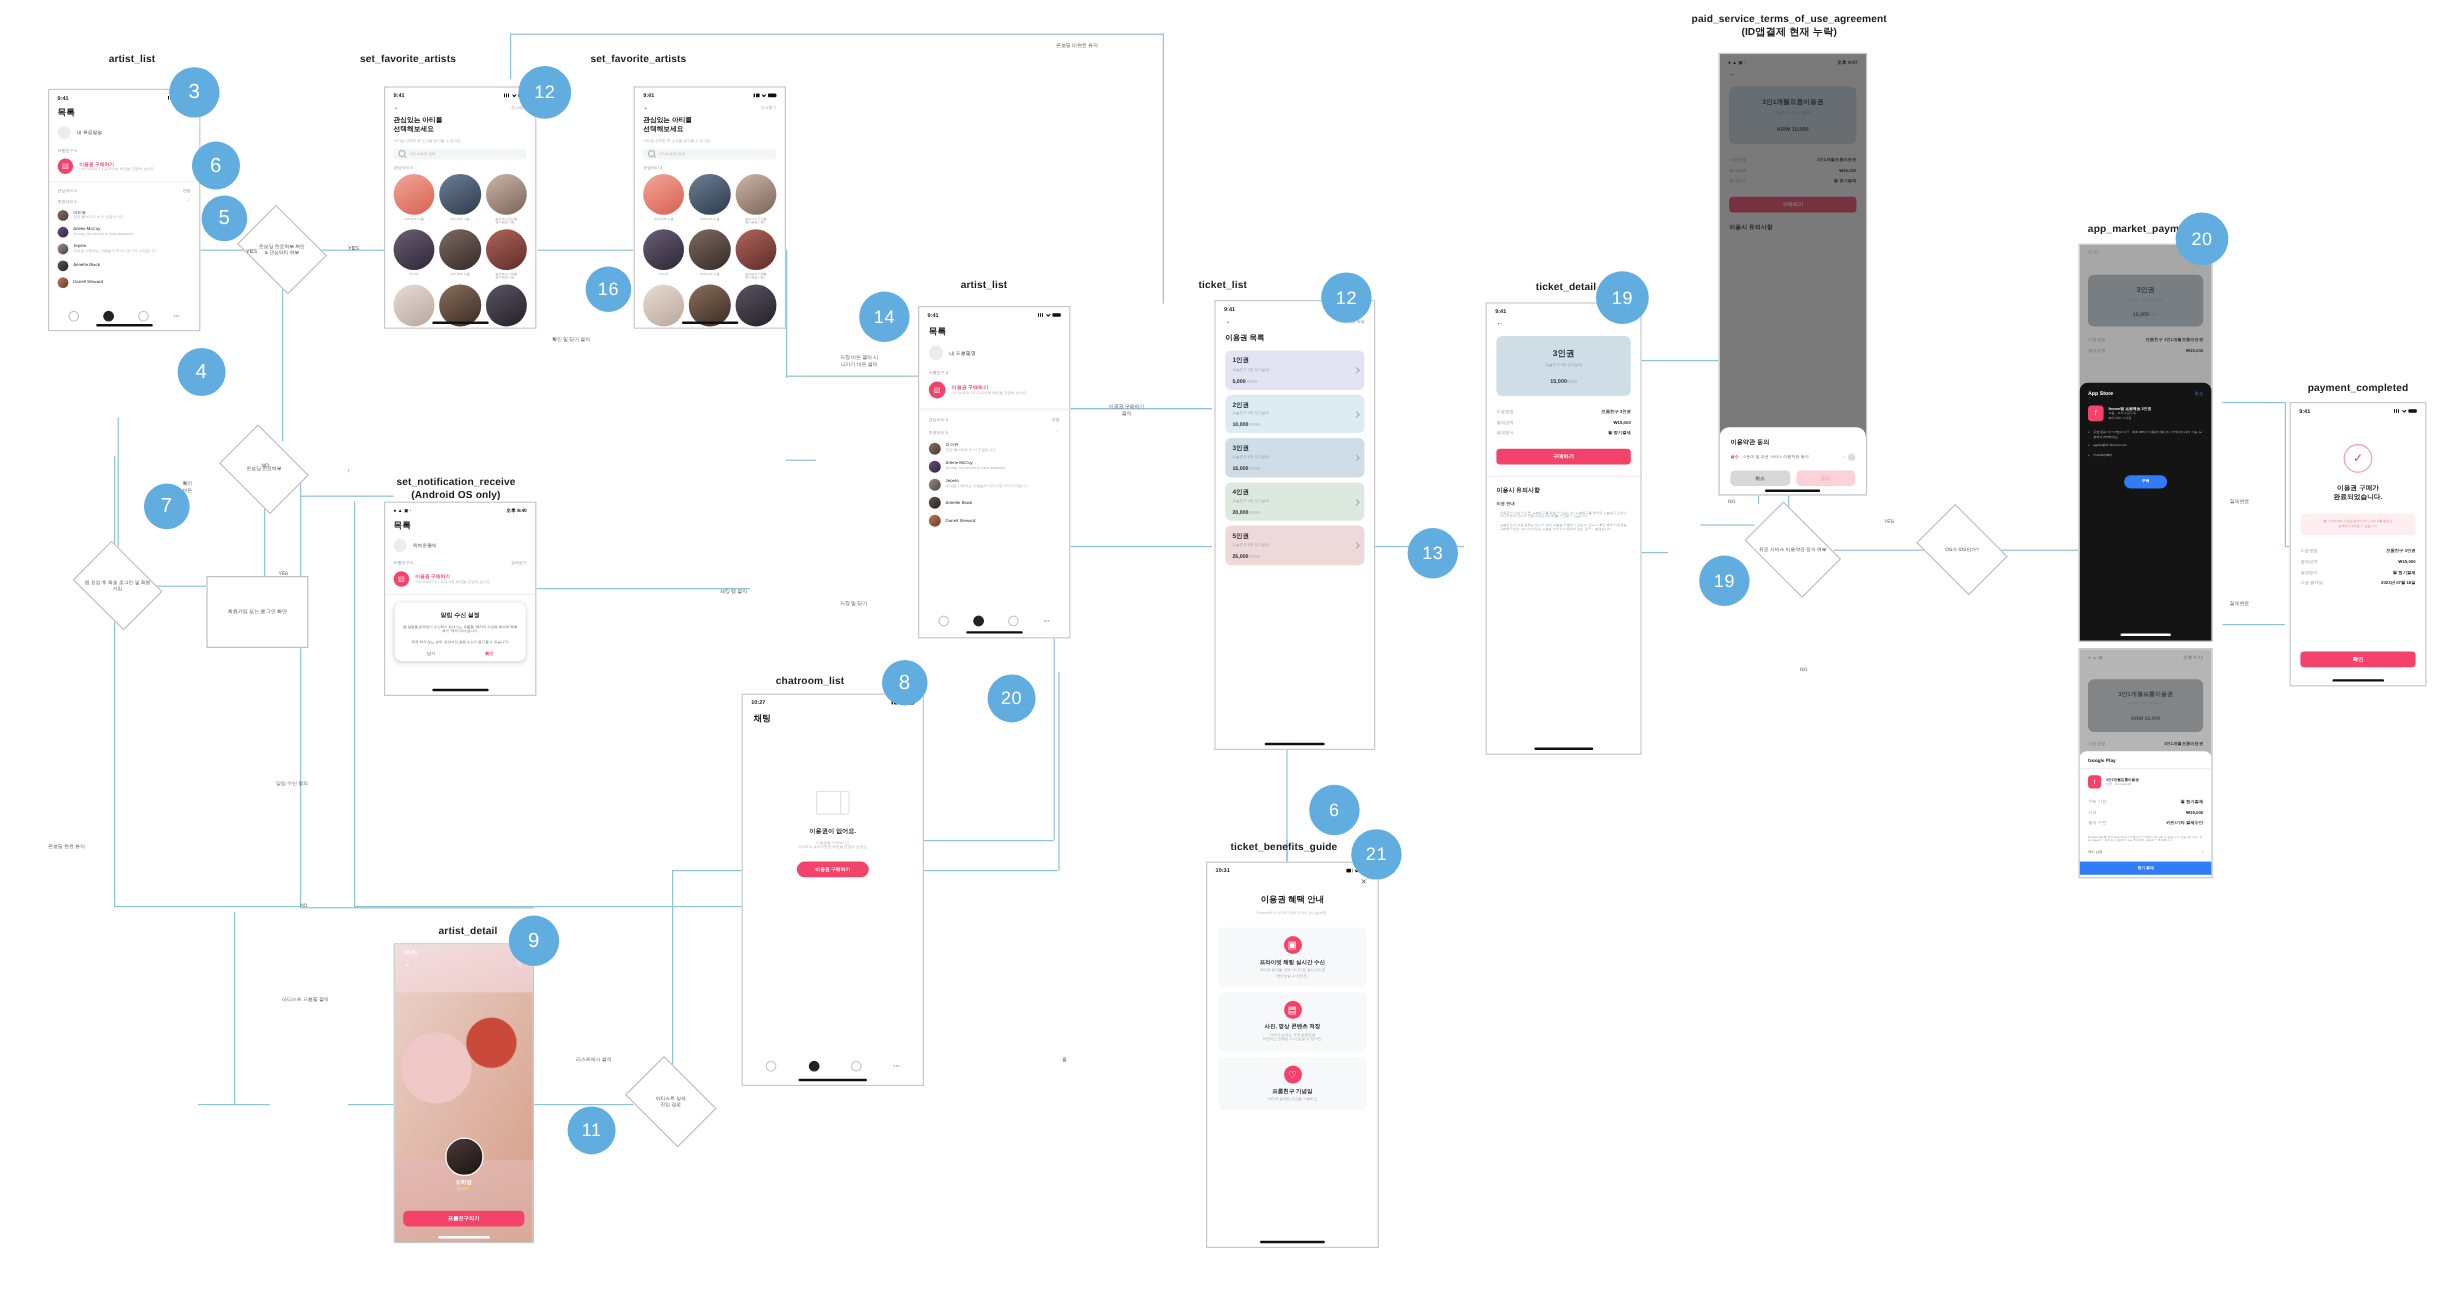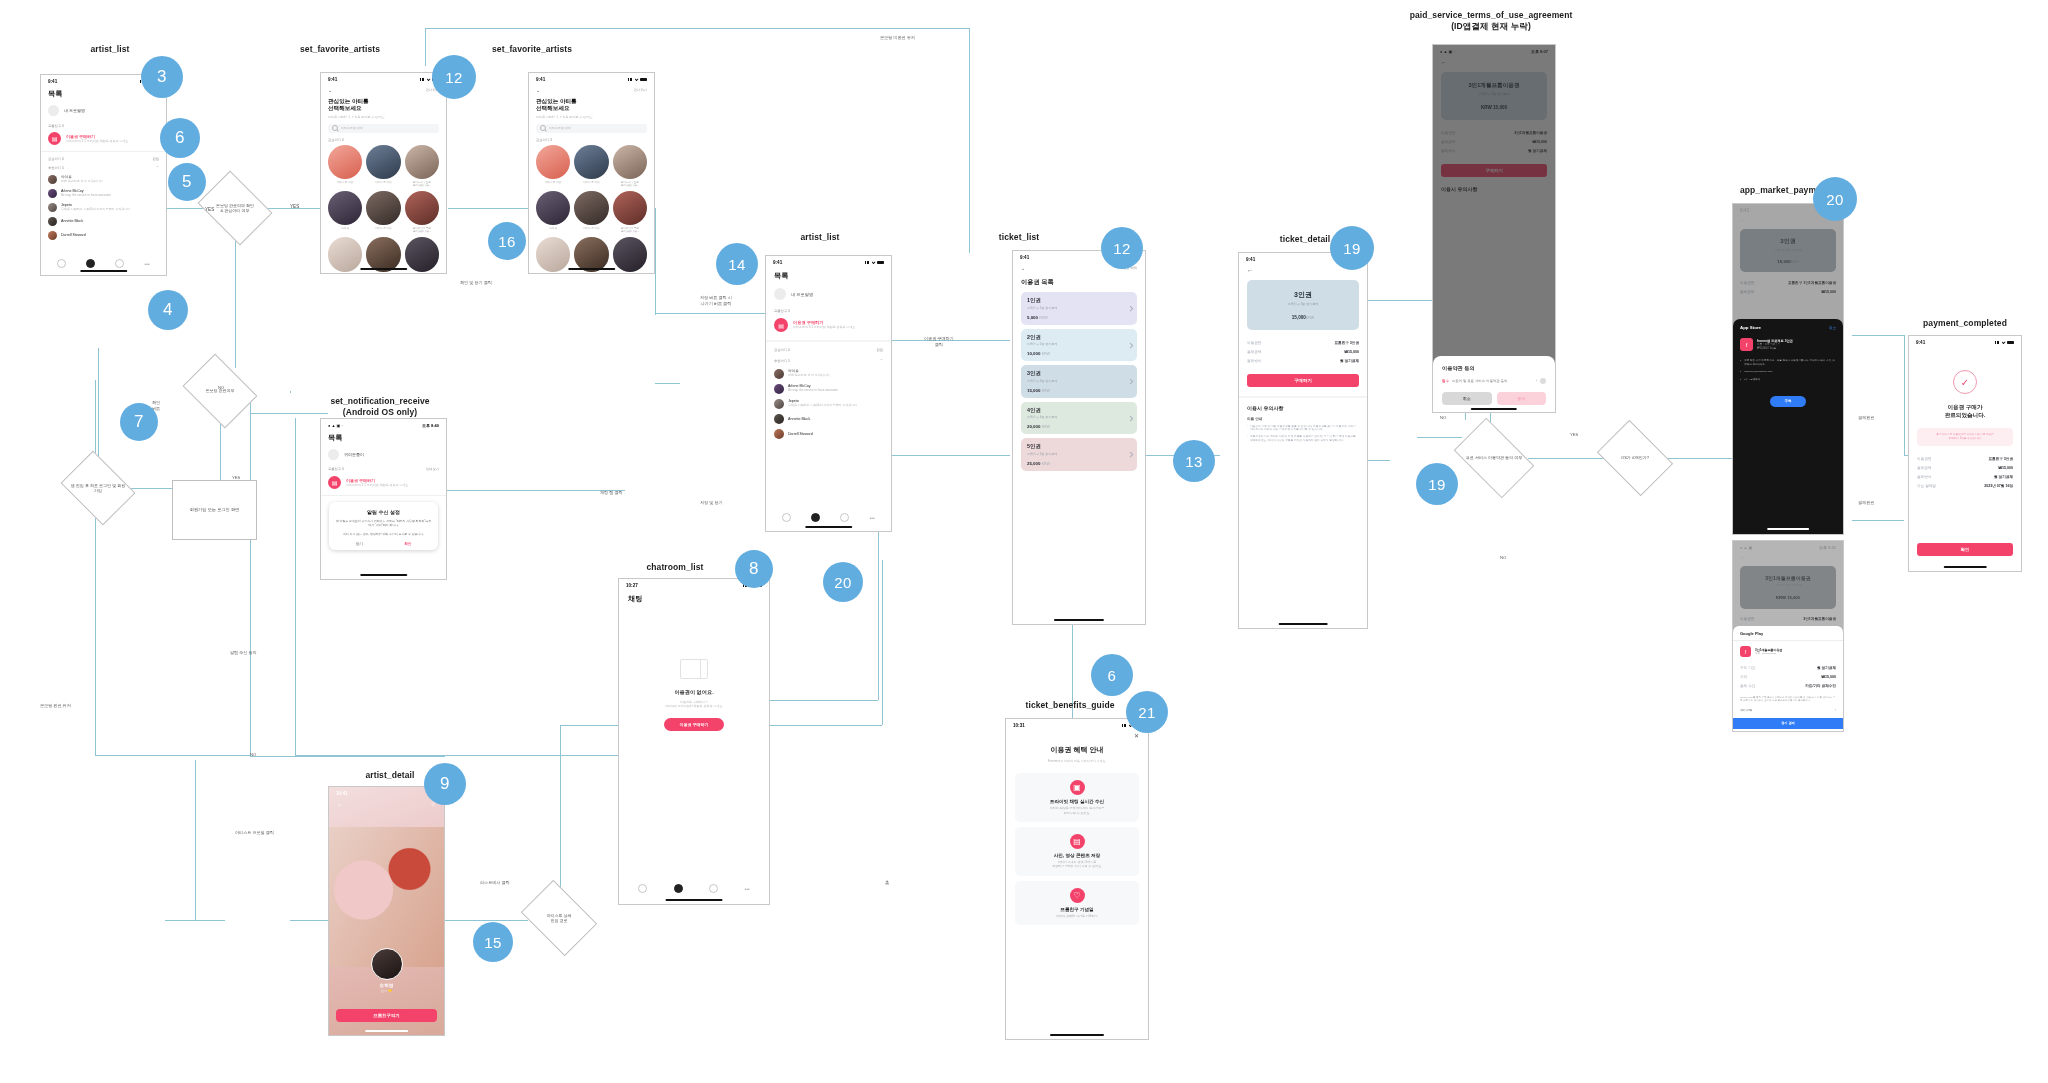--- a/index.html
+++ b/index.html
@@ -1001,21 +1001,21 @@
     <div class="badge" style="left: 160px; top: 118px; width: 40px; height: 40px;">6</div>
     <div class="badge" style="left: 168px; top: 163px; width: 38px; height: 38px;">5</div>
     <div class="badge" style="left: 148px; top: 290px; width: 40px; height: 40px;">4</div>
     <div class="badge" style="left: 120px; top: 403px; width: 38px; height: 38px;">7</div>
     <div class="badge sm" style="left: 432px; top: 55px; width: 44px; height: 44px;">12</div>
     <div class="badge sm" style="left: 488px; top: 222px; width: 38px; height: 38px;">16</div>
     <div class="badge sm" style="left: 716px; top: 243px; width: 42px; height: 42px;">14</div>
     <div class="badge" style="left: 735px; top: 550px; width: 38px; height: 38px;">8</div>
     <div class="badge sm" style="left: 823px; top: 562px; width: 40px; height: 40px;">20</div>
     <div class="badge" style="left: 424px; top: 763px; width: 42px; height: 42px;">9</div>
-    <div class="badge sm" style="left: 473px; top: 922px; width: 40px; height: 40px;">15</div>
+    <div class="badge sm" style="left: 473px; top: 922px; width: 40px; height: 40px;">11</div>
     <div class="badge sm" style="left: 1101px; top: 227px; width: 42px; height: 42px;">12</div>
     <div class="badge sm" style="left: 1173px; top: 440px; width: 42px; height: 42px;">13</div>
     <div class="badge sm" style="left: 1091px; top: 654px; width: 42px; height: 42px;">6</div>
     <div class="badge sm" style="left: 1126px; top: 691px; width: 42px; height: 42px;">21</div>
     <div class="badge sm" style="left: 1330px; top: 226px; width: 44px; height: 44px;">19</div>
     <div class="badge sm" style="left: 1416px; top: 463px; width: 42px; height: 42px;">19</div>
     <div class="badge sm" style="left: 1813px; top: 177px; width: 44px; height: 44px;">20</div>
   </div>
 
 </body></html>

